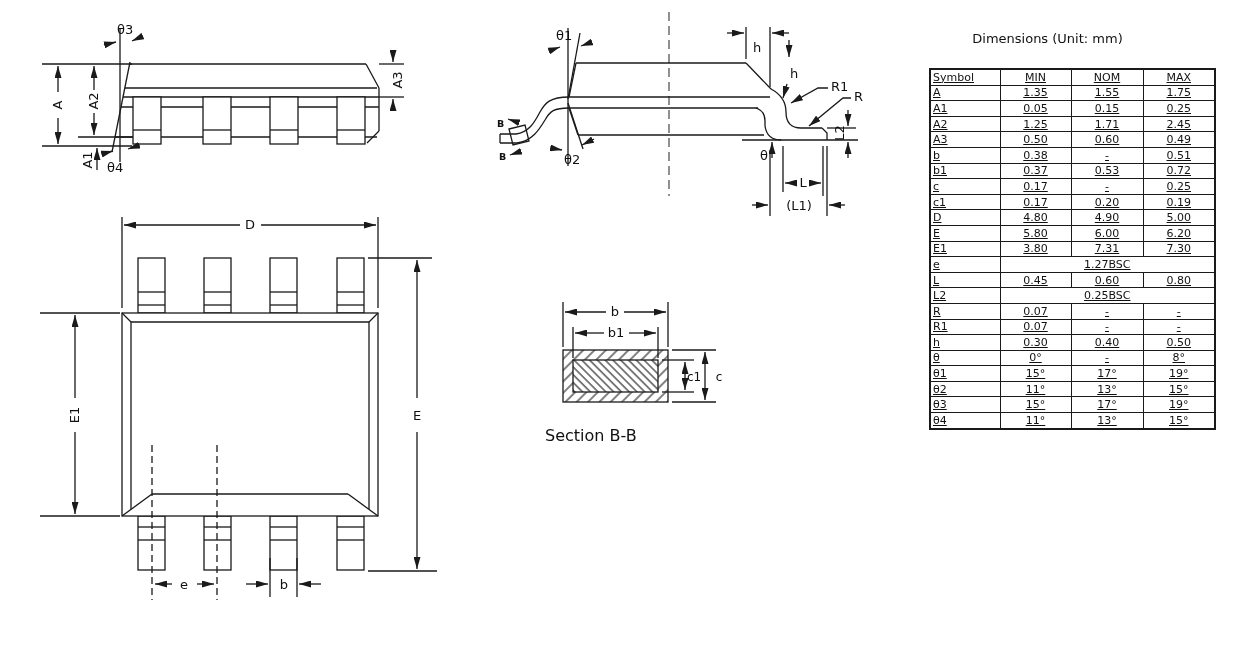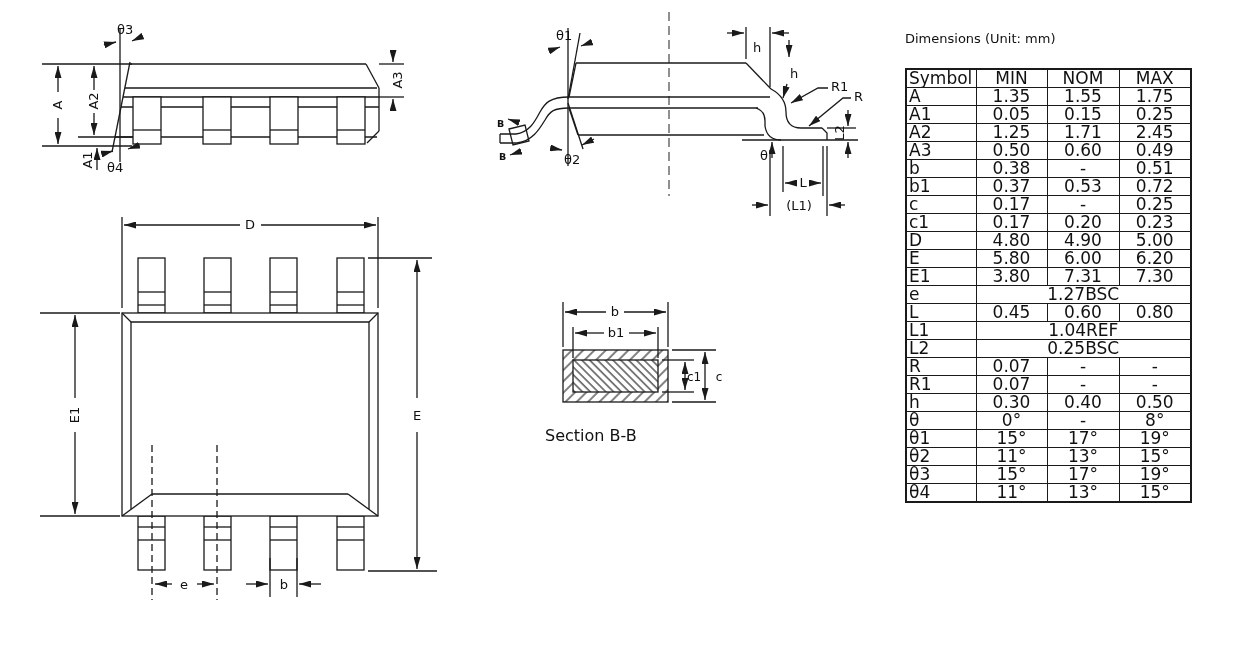--- a/index.html
+++ b/index.html
@@ -1,22 +1,22 @@
 <!DOCTYPE html>
 <html><head>
 <meta charset="utf-8">
 <style>
   html,body{margin:0;padding:0;background:#fff;}
   body{width:1241px;height:667px;position:relative;overflow:hidden;
        font-family:"DejaVu Sans","Liberation Sans",sans-serif;color:#1a1a1a;}
   #drawing-svg{position:absolute;left:0;top:0;}
-  .tbl-title{position:absolute;left:905px;top:31px;width:285px;text-align:left;
+  .tbl-title{position:absolute;left:905px;top:31px;width:285px;text-align:center;
              font-size:13px;color:#111;}
-  .dim-table{position:absolute;left:905px;top:68px;border-collapse:collapse;
-             table-layout:fixed;font-size:17px;color:#111;border:2px solid #1a1a1a;}
+  .dim-table{position:absolute;left:929px;top:68px;border-collapse:collapse;
+             table-layout:fixed;font-size:11px;color:#111;border:2px solid #1a1a1a;text-decoration:underline;}
   .dim-table th,.dim-table td{border:1.4px solid #1a1a1a;height:14.6px;line-height:1;
              padding:0;overflow:hidden;white-space:nowrap;font-weight:normal;}
   .dim-table th.sym,.dim-table td.sym{text-align:left;padding-left:2px;}
   .dim-table th.val,.dim-table td.val{text-align:center;}
 </style>
 </head>
 <body>
 
 <svg id="drawing-svg" width="1241" height="667" viewBox="0 0 1241 667" xmlns="http://www.w3.org/2000/svg">
   <defs>
@@ -307,21 +307,21 @@
       <tr>
         <td class="sym">c</td>
         <td class="val">0.17</td>
         <td class="val">-</td>
         <td class="val">0.25</td>
       </tr>
       <tr>
         <td class="sym">c1</td>
         <td class="val">0.17</td>
         <td class="val">0.20</td>
-        <td class="val">0.23</td>
+        <td class="val">0.19</td>
       </tr>
       <tr>
         <td class="sym">D</td>
         <td class="val">4.80</td>
         <td class="val">4.90</td>
         <td class="val">5.00</td>
       </tr>
       <tr>
         <td class="sym">E</td>
         <td class="val">5.80</td>
@@ -338,24 +338,20 @@
         <td class="sym">e</td>
         <td colspan="3" class="val">1.27BSC</td>
       </tr>
       <tr>
         <td class="sym">L</td>
         <td class="val">0.45</td>
         <td class="val">0.60</td>
         <td class="val">0.80</td>
       </tr>
       <tr>
-        <td class="sym">L1</td>
-        <td colspan="3" class="val">1.04REF</td>
-      </tr>
-      <tr>
         <td class="sym">L2</td>
         <td colspan="3" class="val">0.25BSC</td>
       </tr>
       <tr>
         <td class="sym">R</td>
         <td class="val">0.07</td>
         <td class="val">-</td>
         <td class="val">-</td>
       </tr>
       <tr>

